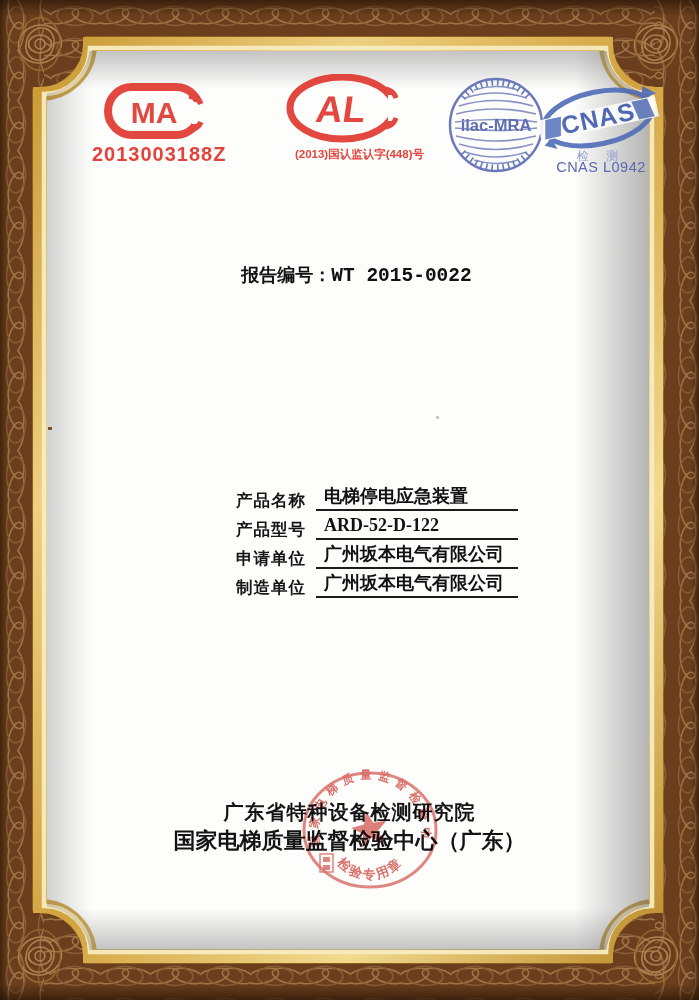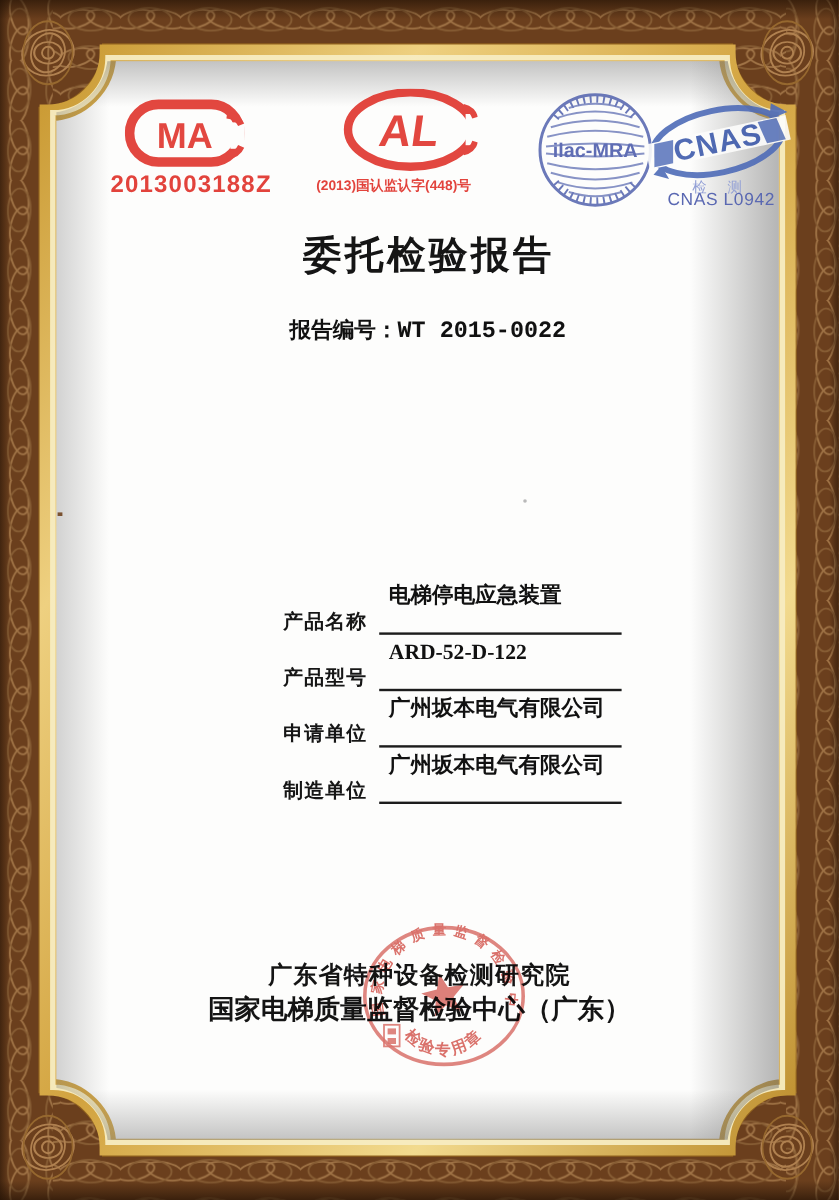--- a/index.html
+++ b/index.html
@@ -6,40 +6,40 @@
   .page{position:relative;width:699px;height:1000px;overflow:hidden;
         font-family:"Liberation Sans","DejaVu Sans",sans-serif;background:#6b3f1d;}
   .abs{position:absolute;}
   svg{display:block;}
   .frame{position:absolute;left:0;top:0;}
   
   .cma-svg{left:104px;top:82px;opacity:.9;}
   .cma-num{left:92px;top:143px;width:124px;text-align:center;font-size:20px;font-weight:700;
            letter-spacing:1px;color:#e0342c;opacity:.92;}
   .cal-svg{left:286px;top:74px;opacity:.9;}
-  .cal-caption{left:252px;top:147px;width:152px;text-align:center;font-size:11.5px;font-weight:700;
+  .cal-caption{left:272px;top:147px;width:152px;text-align:right;font-size:11.5px;font-weight:700;
            color:#e0342c;opacity:.92;}
   .ilac-svg{left:445px;top:76px;opacity:.88;}
   .cnas-svg{left:536px;top:82px;opacity:.9;}
   .cnas-sub{left:556px;top:148px;width:90px;text-align:center;font-size:12px;letter-spacing:7px;
            color:#93a0d6;}
   .cnas-code{left:548px;top:159px;width:106px;text-align:center;font-size:14.5px;letter-spacing:.5px;
            color:#5a68b2;}
   
   .doc-title{left:0;top:191px;width:699px;text-align:center;text-indent:16px;
              font-size:32px;font-weight:700;letter-spacing:3px;color:#151515;}
   .report-line{left:0;top:263px;width:699px;text-align:center;text-indent:14px;color:#111;}
   .report-line .lab{font-size:18px;font-weight:700;}
   .report-line .num{font-size:19.5px;font-weight:700;font-family:Liberation Mono, monospace;}
   
   .fields{left:236px;top:486px;width:290px;}
   .f-row{display:flex;align-items:flex-end;margin-bottom:4px;}
   .f-label{width:70px;font-size:16.5px;font-weight:700;letter-spacing:1px;line-height:21px;color:#161616;}
   .f-value{width:192px;margin-left:10px;font-size:18px;font-weight:700;line-height:21px;
-           border-bottom:2px solid #1c1c1c;padding:0 2px 20px 8px;color:#111;
+           border-bottom:2px solid #1c1c1c;padding:0 2px 2px 8px;color:#111;
            font-family:"Liberation Serif","DejaVu Serif",serif;}
   
   .issuer1{left:0;top:799px;width:699px;text-align:center;font-size:20px;font-weight:700;
            letter-spacing:1px;color:#141414;}
   .issuer2{left:0;top:826px;width:699px;text-align:center;font-size:22px;font-weight:700;color:#141414;}
   
   .stamp-svg{left:300px;top:768px;opacity:.82;mix-blend-mode:multiply;}
   .ring-text{font-size:11.5px;letter-spacing:6px;font-weight:700;}
   .stamp-bottom-text{font-size:13px;letter-spacing:2px;font-weight:700;}
   .speck1{left:436px;top:416px;width:3px;height:3px;border-radius:50%;background:#b9b9b9;}
@@ -196,21 +196,20 @@
       <polygon points="4,52 16,58 12,46" fill="#4f6cb8"></polygon>
       <rect x="2" y="26" width="120" height="21" fill="#fdfdfc"></rect>
       <polygon points="10,27 26,27 22,46 6,46" fill="#4f6cb8" opacity="0.9"></polygon>
       <polygon points="98,27 114,27 118,46 102,46" fill="#4f6cb8" opacity="0.9"></polygon>
       <text x="62" y="45" text-anchor="middle" font-size="25" font-weight="bold" fill="#3f5cad" letter-spacing="1">CNAS</text>
     </g>
   </svg>
   <div class="abs cnas-sub">检 测</div>
   <div class="abs cnas-code">CNAS L0942</div>
 
-  <div class="abs doc-title">委托检验报告</div>
 
   <div class="abs report-line">
     <span class="lab">报告编号：</span><span class="num">WT 2015-0022</span>
   </div>
 
   <div class="abs fields">
     <div class="f-row">
       <div class="f-label">产品名称</div>
       <div class="f-value">电梯停电应急装置</div>
     </div>

